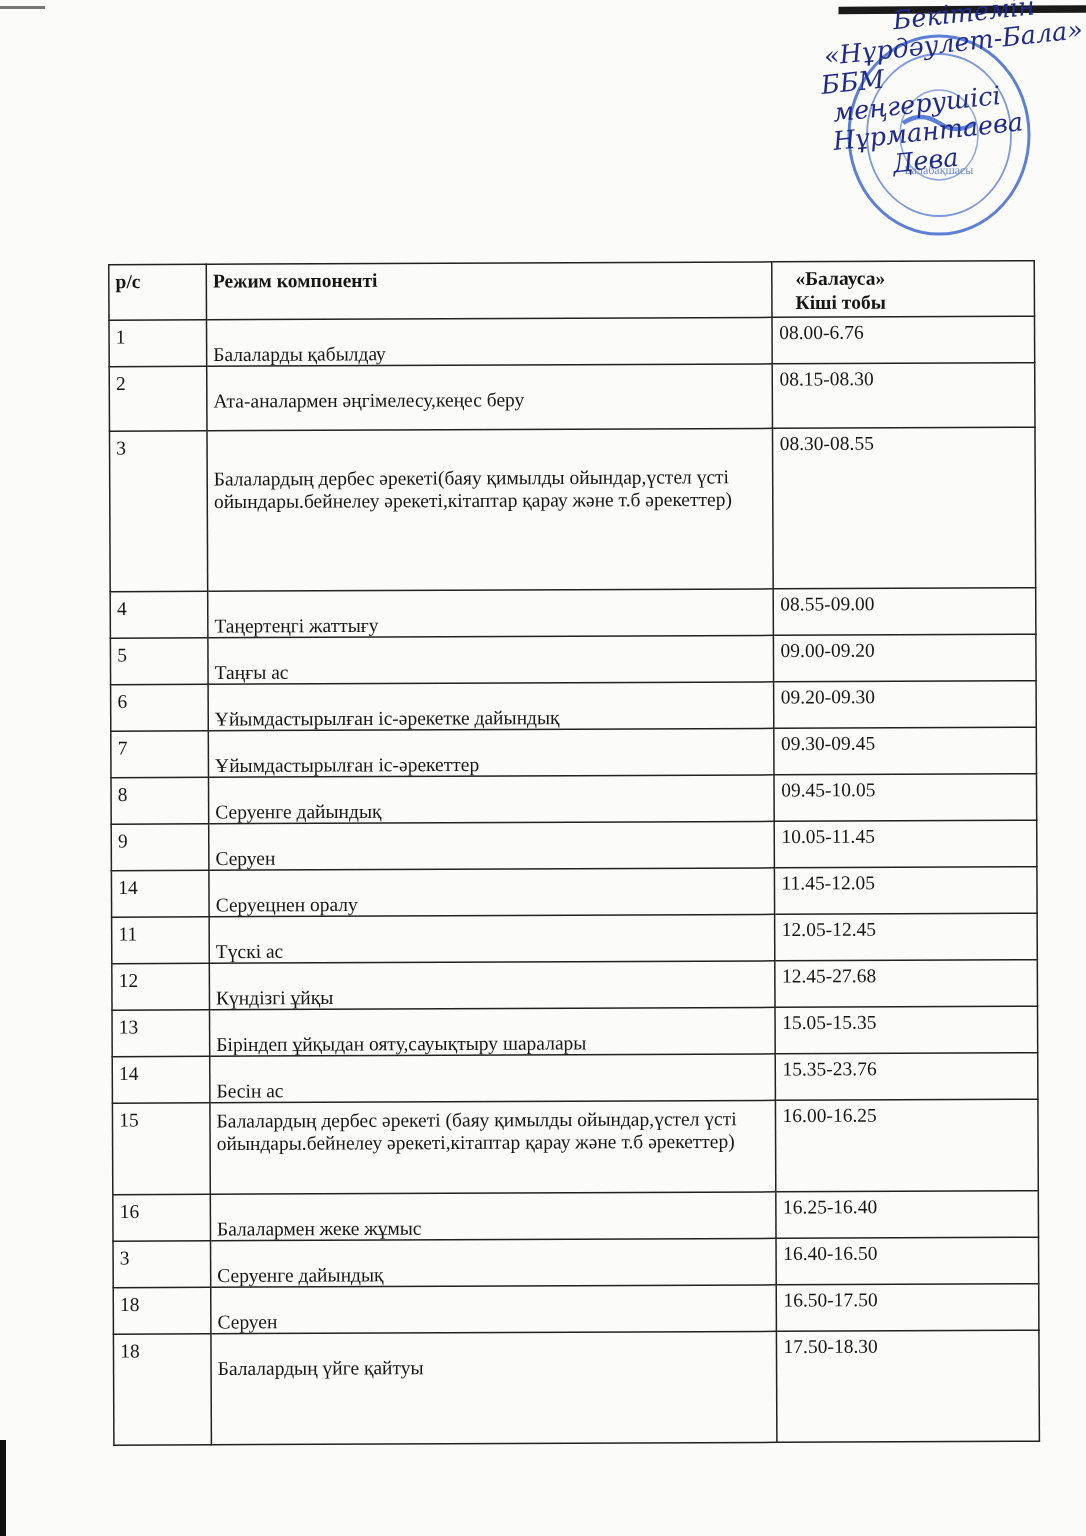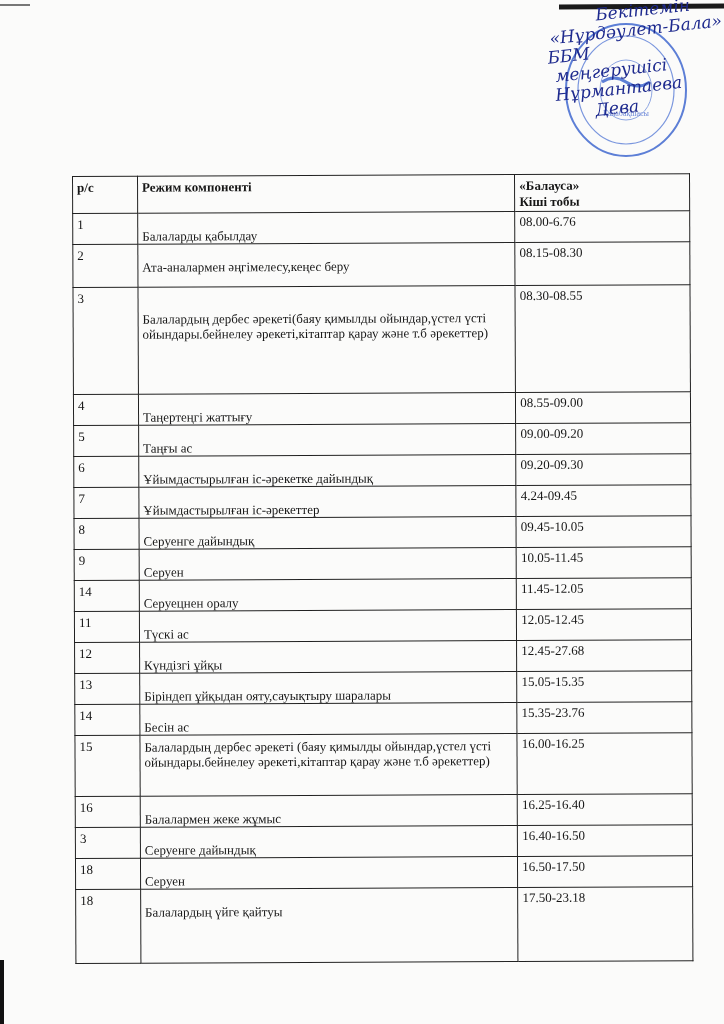--- a/index.html
+++ b/index.html
@@ -93,21 +93,21 @@
       padding-top: 3px;
     }
     col.c1 { width: 65px; }
     col.c2 { width: 378px; }
     col.c3 { width: 175px; }
     .num { padding-top: 3px !important; }
     .act { padding-top: 15px !important; }
     .time { padding-top: 2px !important; }
     .act.multi { padding-top: 24px !important; }
     .act.multi15 { padding-top: 4px !important; }
-    .hdr-time div { line-height: 16px; }
+    .hdr-time div { line-height: 16px; margin-left: 11px; }
   </style>
 </head>
 <body>
 
 <div class="scan-edge-topleft"></div>
 <div class="scan-edge-top"></div>
 <div class="scan-edge-left"></div>
 
 <svg class="stamp" viewBox="0 0 128 140">
   <ellipse cx="64" cy="70" rx="60" ry="66" fill="none" stroke="#5d7fd6" stroke-width="2"></ellipse>
@@ -169,21 +169,21 @@
         <td class="time">09.00-09.20</td>
       </tr>
       <tr style="height: 27px;">
         <td class="num">6</td>
         <td class="act">Ұйымдастырылған іс-әрекетке дайындық</td>
         <td class="time">09.20-09.30</td>
       </tr>
       <tr style="height: 26px;">
         <td class="num">7</td>
         <td class="act">Ұйымдастырылған іс-әрекеттер</td>
-        <td class="time">4.24-09.45</td>
+        <td class="time">09.30-09.45</td>
       </tr>
       <tr style="height: 26px;">
         <td class="num">8</td>
         <td class="act">Серуенге дайындық</td>
         <td class="time">09.45-10.05</td>
       </tr>
       <tr style="height: 27px;">
         <td class="num">9</td>
         <td class="act">Серуен</td>
         <td class="time">10.05-11.45</td>
@@ -229,16 +229,16 @@
         <td class="time">16.40-16.50</td>
       </tr>
       <tr style="height: 27px;">
         <td class="num">18</td>
         <td class="act">Серуен</td>
         <td class="time">16.50-17.50</td>
       </tr>
       <tr style="height: 74px;">
         <td class="num">18</td>
         <td class="act">Балалардың үйге қайтуы</td>
-        <td class="time">17.50-23.18</td>
+        <td class="time">17.50-18.30</td>
       </tr>
     </tbody>
 </table>
 
 </body></html>

